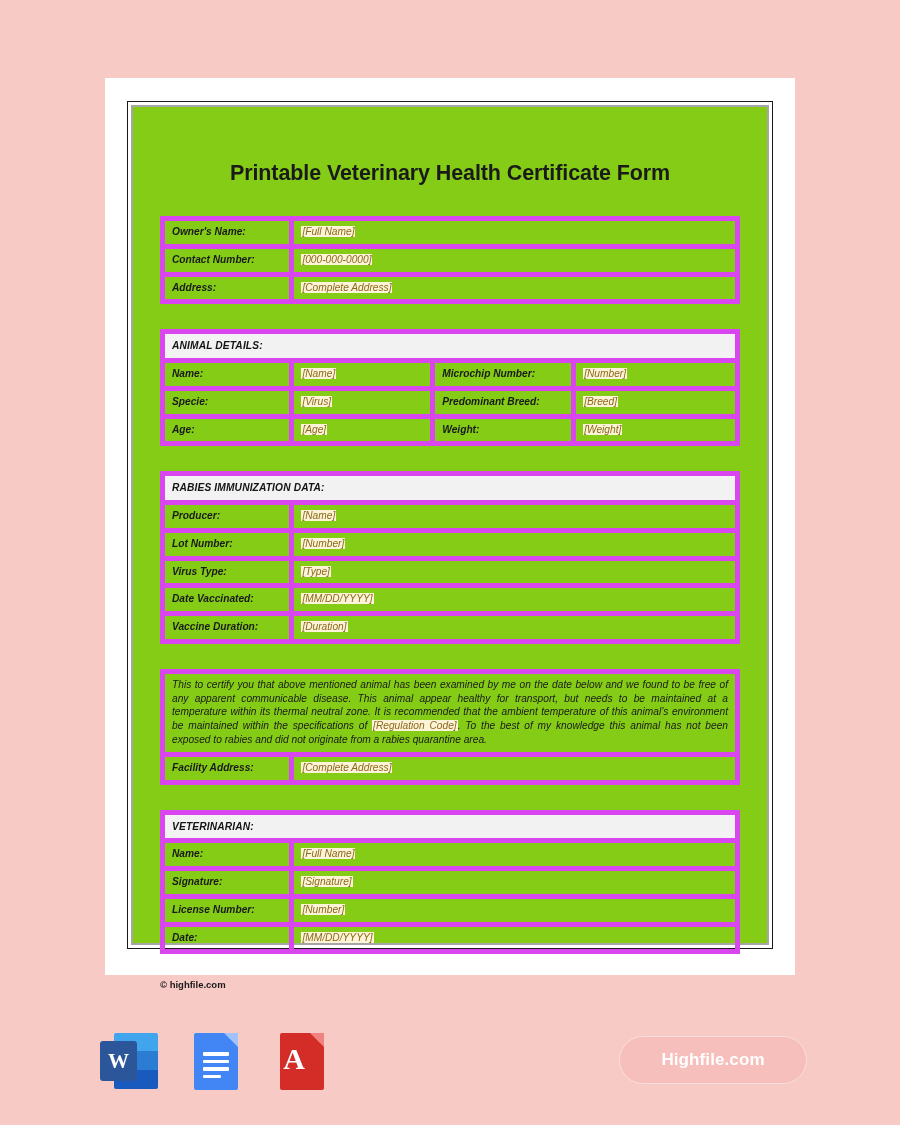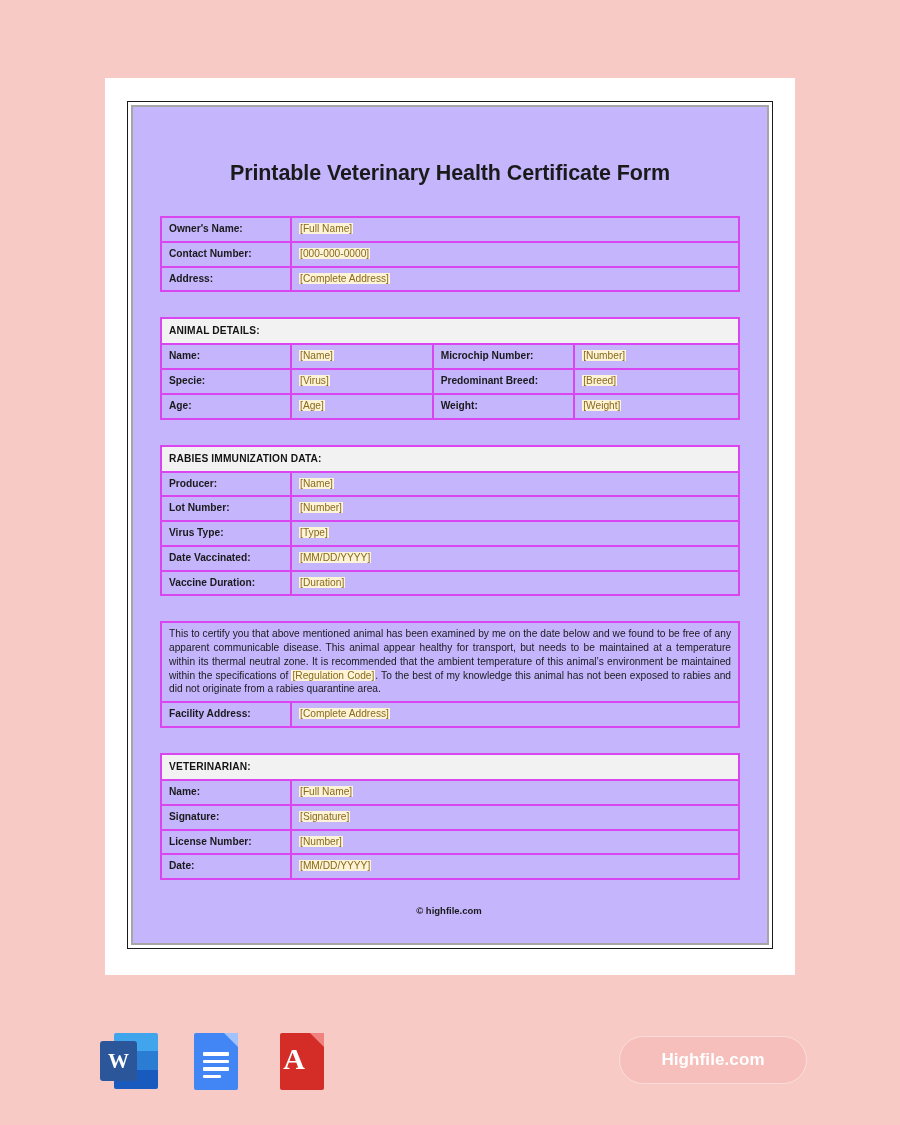--- a/index.html
+++ b/index.html
@@ -36,21 +36,21 @@
     border: 1.5px solid #1a1a1a;
     background: #ffffff;
   }
   .page-frame-inner {
     position: absolute;
     left: 3px;
     top: 3px;
     right: 3px;
     bottom: 3px;
     border: 2px solid #a6a6a6;
-    background: #c4b5fd;
+    background: #84cc16;
     padding: 30px 27px 10px 27px;
   }
 
   
   .doc-title {
     text-align: center;
     font-size: 21.5px;
     font-weight: bold;
     color: #1a1a1a;
     letter-spacing: -0.1px;
@@ -60,27 +60,28 @@
 
   
   table.form-table {
     width: 100%;
     border-collapse: collapse;
     table-layout: fixed;
     margin-bottom: 25px;
     border: 1px solid #b0b0b0;
   }
   table.form-table td {
-    border: 2px solid #d946ef;
+    border: 5px solid #d946ef;
     padding: 4px 7px 5px 7px;
     font-size: 10.2px;
     line-height: 1.35;
     vertical-align: middle;
     height: 23px;
     color: #1a1a1a;
+    font-style: italic;
   }
   td.lbl {
     font-weight: bold;
     color: #161616;
   }
   td.val { color: #8a6d1f; }
 
   .ph {
     background: #fdf3d9;
     color: #8a6a18;
@@ -107,21 +108,21 @@
     font-size: 10.2px;
     line-height: 1.62;
     padding: 7px 9px 8px 9px;
     color: #1a1a1a;
     height: auto;
     margin-left: 7px;
   }
 
   
   .copyright {
-    text-align: center;
+    text-align: left;
     font-size: 9.5px;
     font-weight: bold;
     color: #1a1a1a;
     margin-top: 20px;
     padding-right: 2px;
   }
 
   
   .icon-bar {
     position: absolute;

